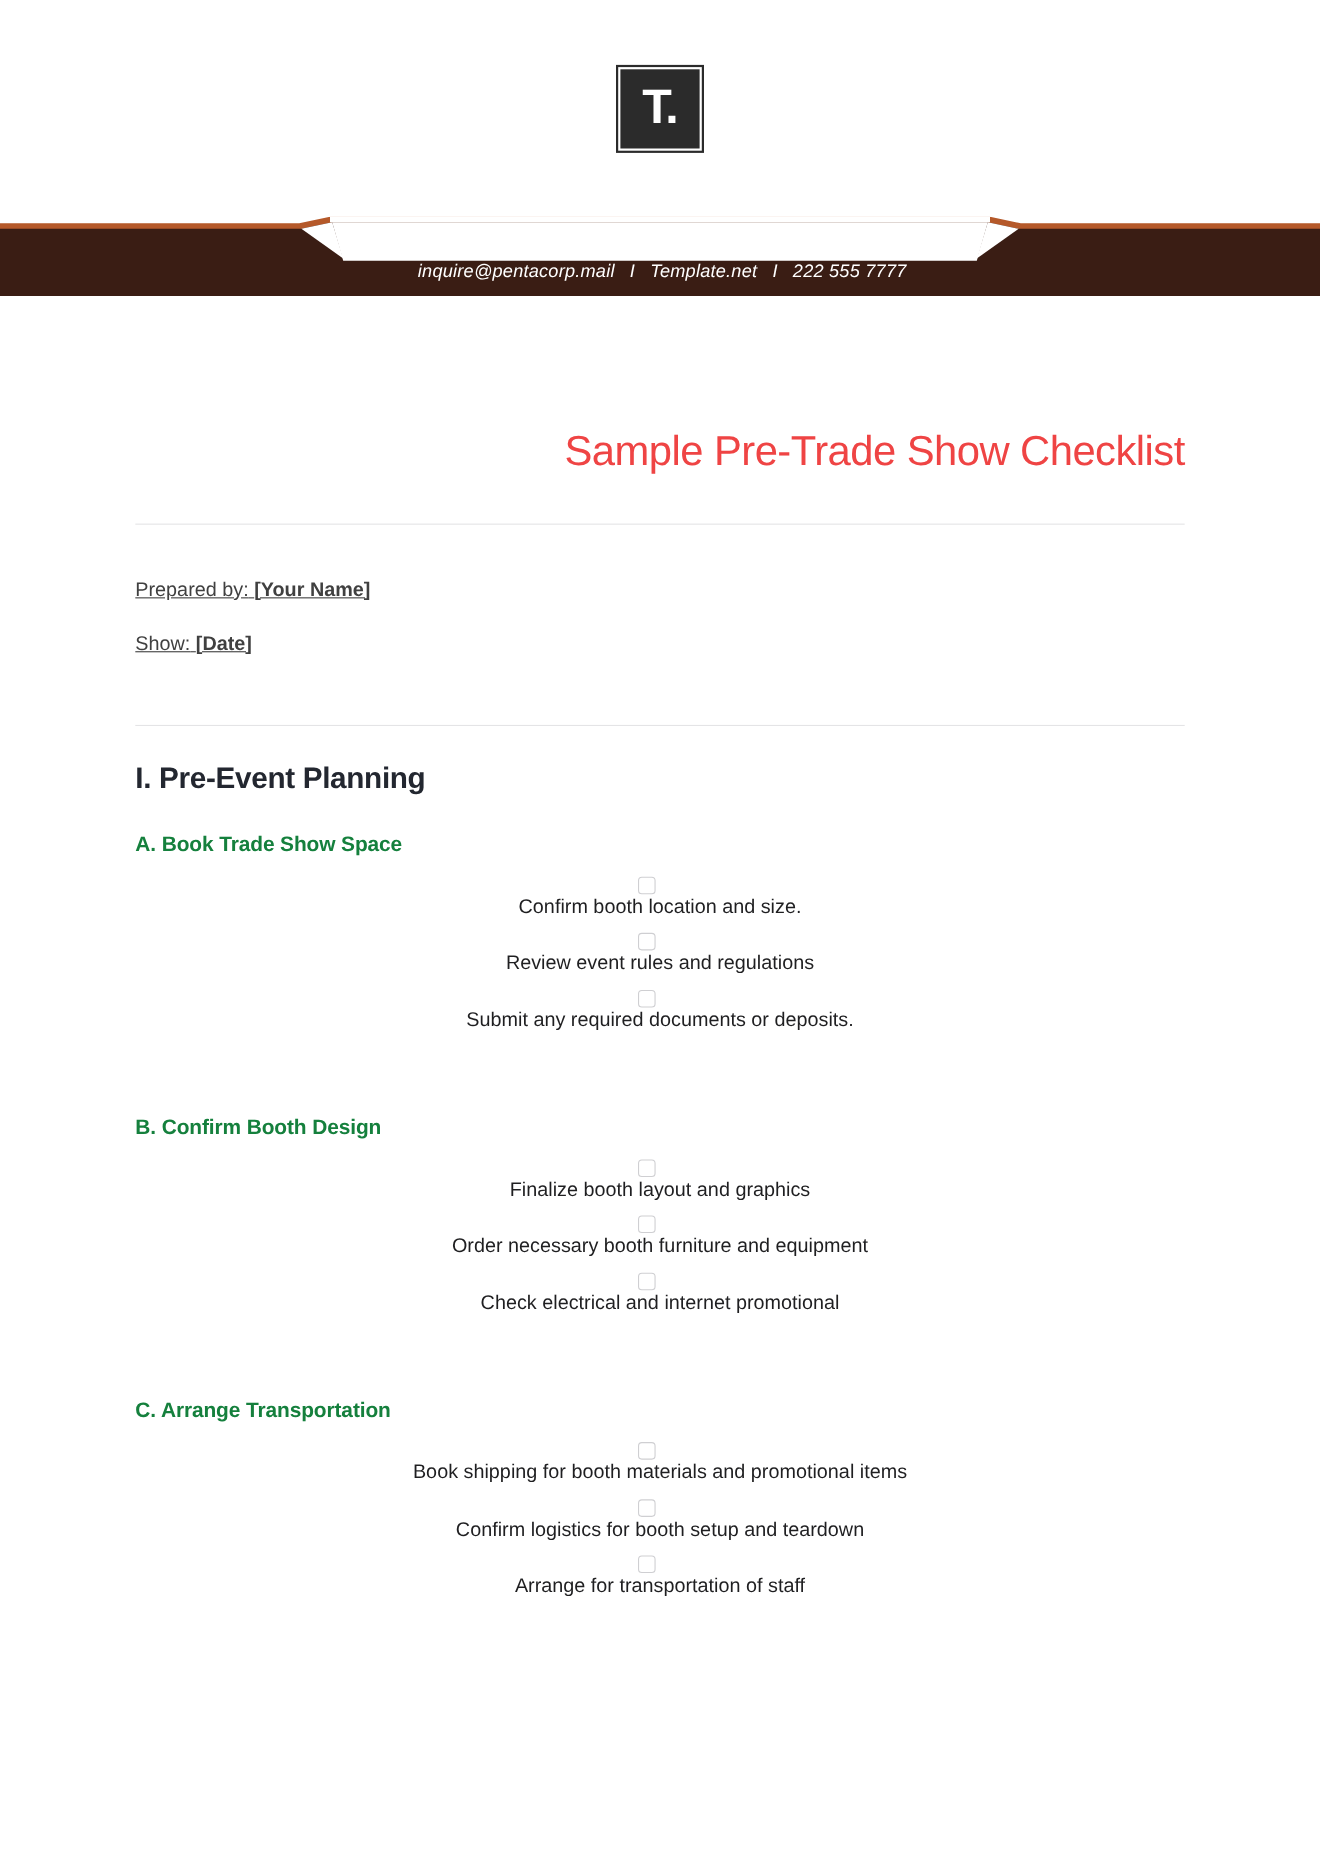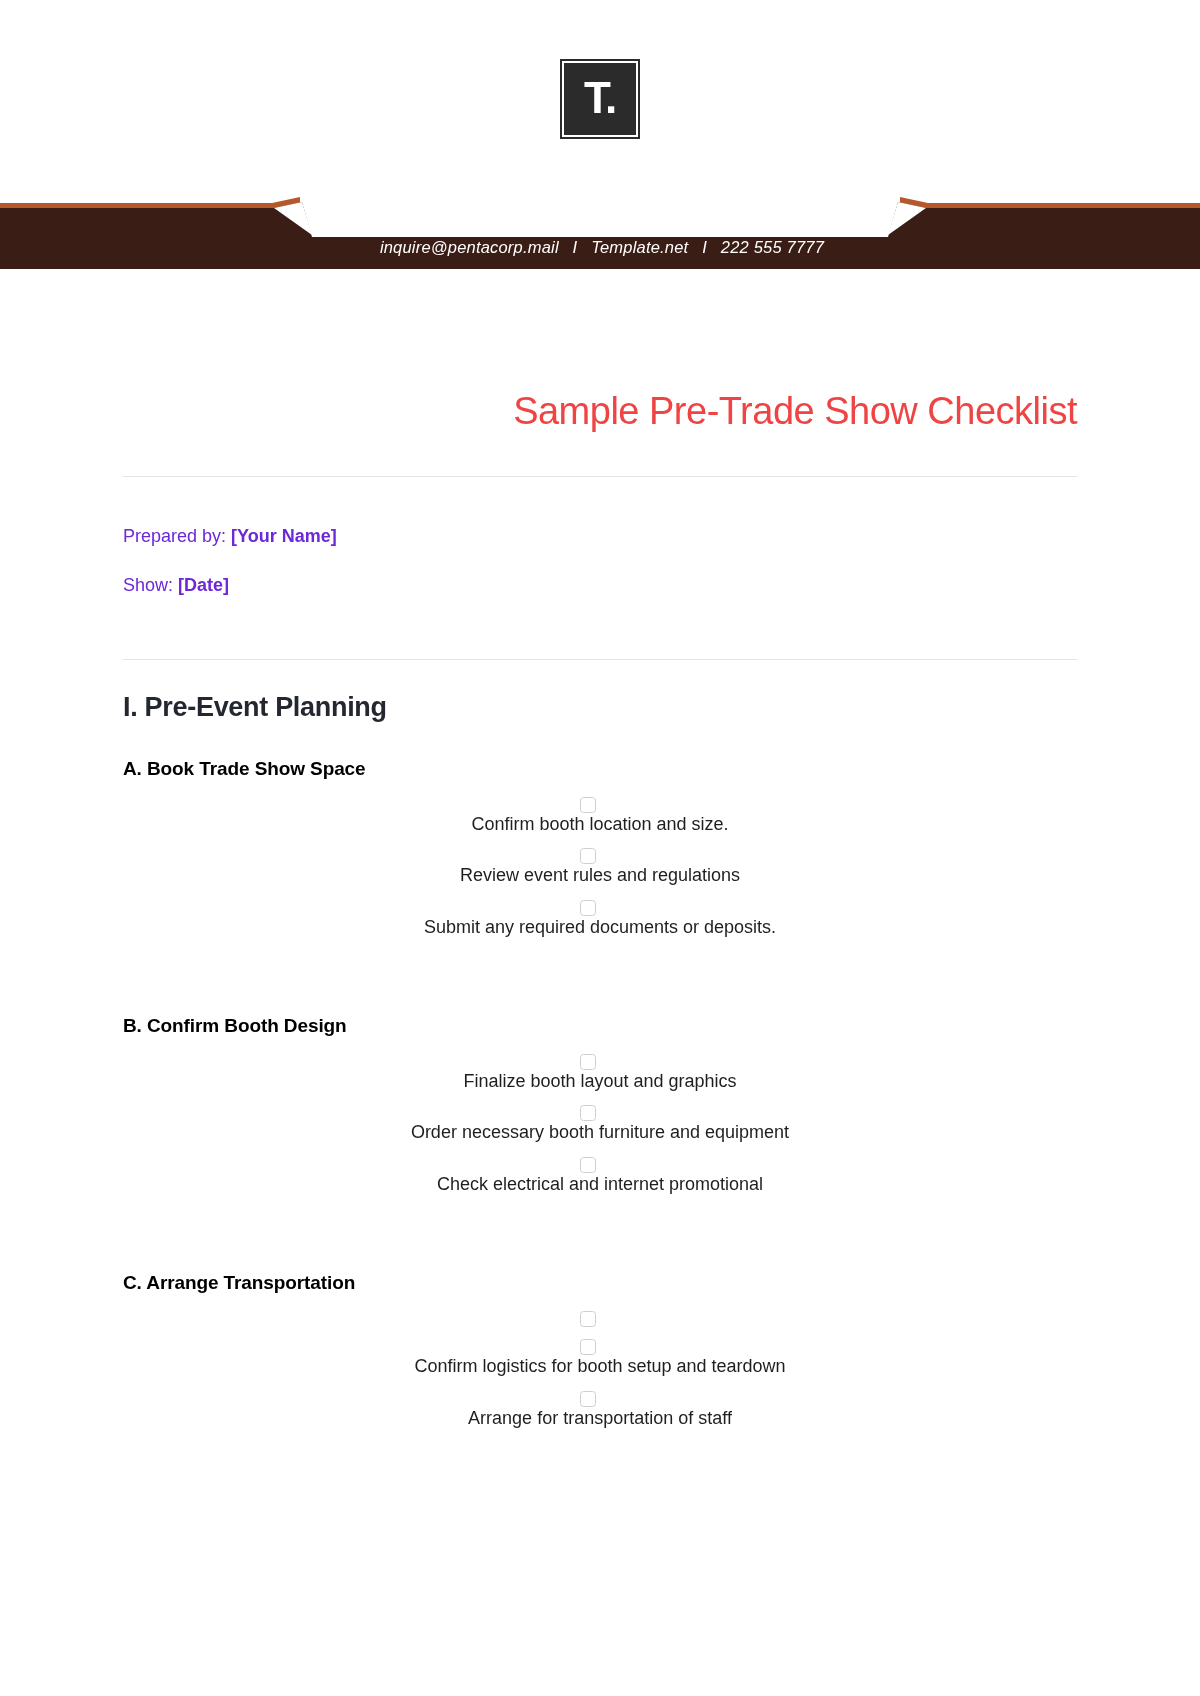--- a/index.html
+++ b/index.html
@@ -106,43 +106,44 @@
     background: #e4e4e6;
     margin: 0;
     border: 0;
   }
   .rule-top { margin-top: 41px; }
   .rule-mid { margin-top: 61px; }
 
   .meta-block { padding-top: 46px; }
   .meta-line {
     font-size: 18px;
-    color: #6d28d9;
+    color: #404040;
     line-height: 1.45;
     margin-bottom: 23px;
+    text-decoration: underline;
   }
   .meta-line:last-child { margin-bottom: 0; }
   .meta-label { font-weight: 400; }
   .meta-value { font-weight: 700; }
 
   .section-title {
     font-size: 27px;
     font-weight: 700;
     color: #232730;
     letter-spacing: -0.3px;
     margin: 32px 0 0 0;
   }
   .subsection {
     margin-top: 38px;
   }
   .subsection.first { margin-top: 35px; }
   .subsection-title {
     font-size: 19px;
     font-weight: 700;
-    color: #000000;
+    color: #15803d;
     letter-spacing: -0.1px;
     margin: 12px 0 17px 0;
   }
   .check-list {
     list-style: none;
     margin: 0;
     padding: 0;
   }
   .check-item {
     display: flex;
@@ -257,20 +258,21 @@
     </ul>
   </div>
 
   <div class="subsection-gap"></div>
 
   <div class="subsection">
     <h3 class="subsection-title">C. Arrange Transportation</h3>
     <ul class="check-list">
       <li class="check-item">
         <span class="checkbox"></span>
+        <span class="check-label">Book shipping for booth materials and promotional items</span>
       </li>
       <li class="check-item">
         <span class="checkbox"></span>
         <span class="check-label">Confirm logistics for booth setup and teardown</span>
       </li>
       <li class="check-item">
         <span class="checkbox"></span>
         <span class="check-label">Arrange for transportation of staff</span>
       </li>
     </ul>

